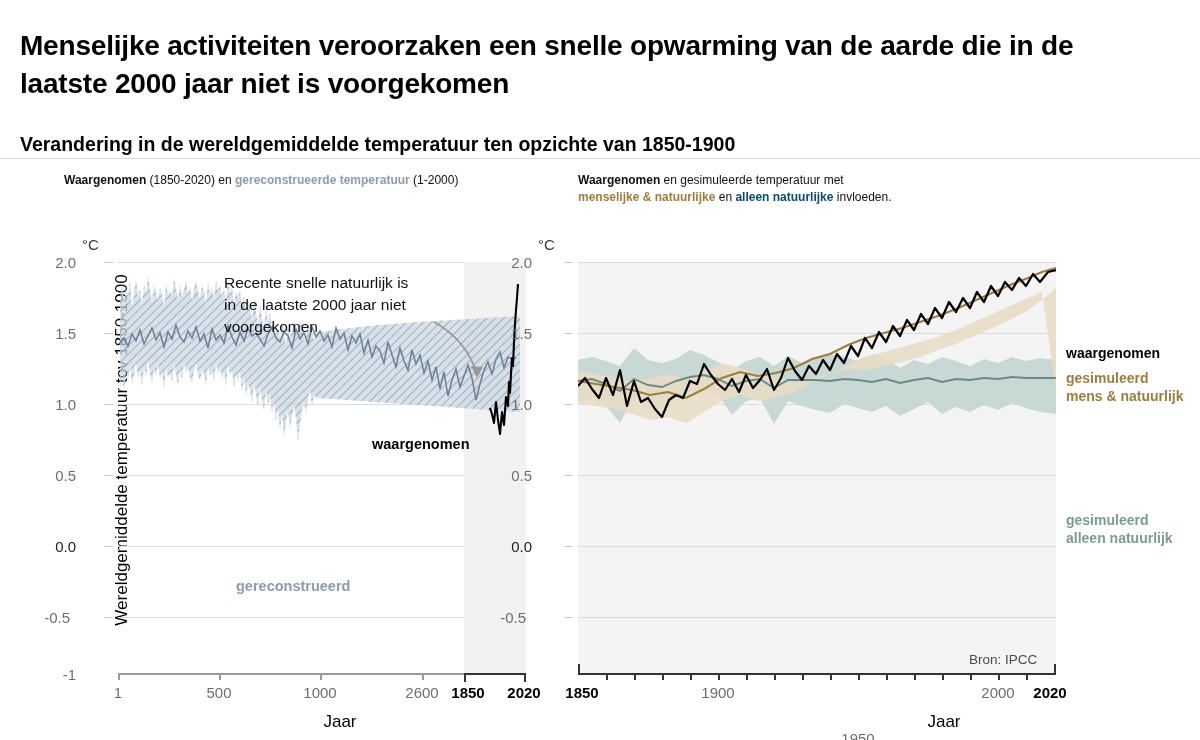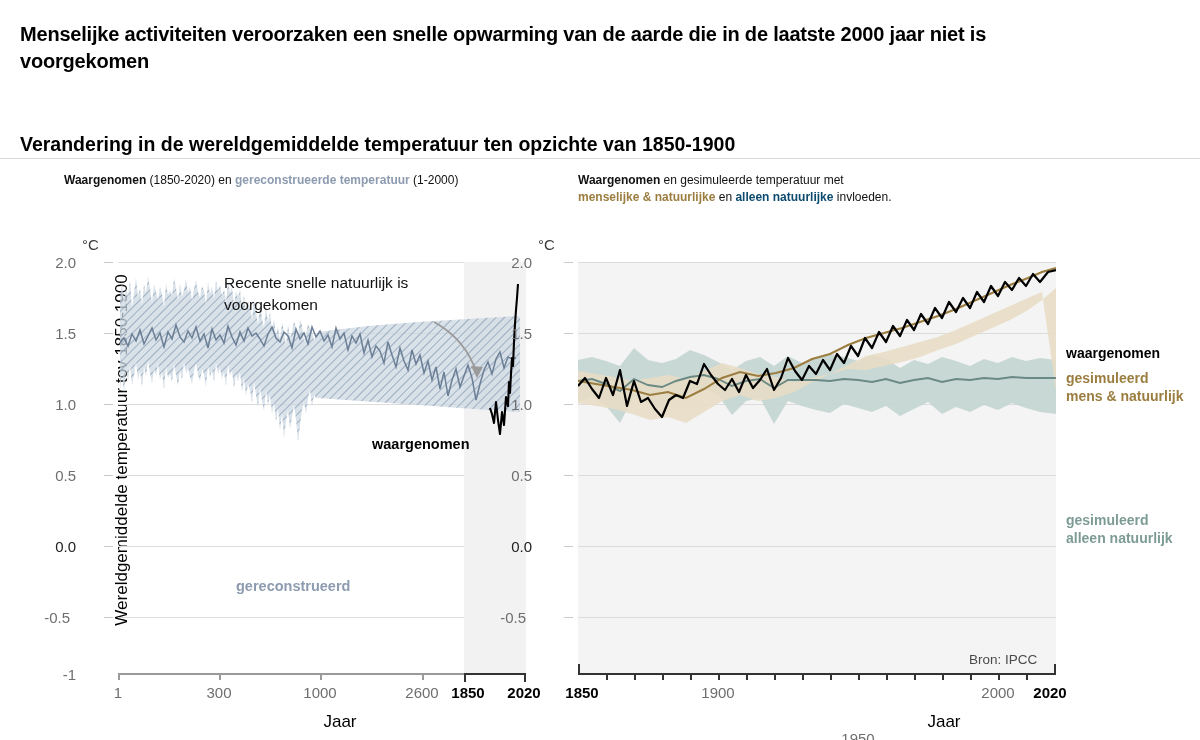--- a/index.html
+++ b/index.html
@@ -12,21 +12,21 @@
   }
   #page {
     position: relative;
     width: 1200px; height: 740px;
     background: #ffffff;
   }
   .title {
     position: absolute;
     left: 20px; top: 8px;
     width: 1060px;
-    font-size: 20px;
+    font-size: 28px;
     font-weight: bold;
     line-height: 1.35;
     color: #000000;
     letter-spacing: -0.2px;
   }
   .subtitle {
     position: absolute;
     left: 20px; top: 117px;
     width: 1100px;
     font-size: 19.5px;
@@ -253,30 +253,31 @@
     <div class="axis-line" style="left:118px; top:673px; width:346px;"></div>
     <div class="axis-line dark" style="left:464px; top:673px; width:62px;"></div>
     <div class="tickmark dark" style="left:464px; top:673px; height:9px;"></div>
     <div class="tickmark dark" style="left:524px; top:673px; height:9px;"></div>
     <div class="tickmark" style="left:118px; top:673px; height:7px;"></div>
     <div class="tickmark" style="left:219px; top:673px; height:7px;"></div>
     <div class="tickmark" style="left:320px; top:673px; height:7px;"></div>
     <div class="tickmark" style="left:422px; top:673px; height:7px;"></div>
 
     <div class="xtick" style="left:118px; top:684px;">1</div>
-    <div class="xtick" style="left:219px; top:684px;">300</div>
+    <div class="xtick" style="left:219px; top:684px;">500</div>
     <div class="xtick" style="left:320px; top:684px;">1000</div>
     <div class="xtick" style="left:422px; top:684px;">2600</div>
     <div class="xtick bold" style="left:468px; top:684px;">1850</div>
     <div class="xtick bold" style="left:524px; top:684px;">2020</div>
 
     <div class="xaxis-title" style="left:340px; top:712px;">Jaar</div>
 
     <div class="annot" style="left:224px; top:272px;">
       <div>Recente snelle natuurlijk is</div>
+      <div>in de laatste 2000 jaar niet</div>
       <div>voorgekomen</div>
     </div>
     <svg style="position:absolute; left:430px; top:318px;" width="70" height="72">
       <path d="M4,4 C26,16 40,34 47,56" fill="none" stroke="#9a9a9a" stroke-width="1.8"></path>
       <path d="M47,60 L41,48 L53,49 Z" fill="#9a9a9a"></path>
     </svg>
 
     <div class="inline-lab" style="left:372px; top:436px; color:#000000;">waargenomen</div>
     <div class="inline-lab" style="left:236px; top:578px; color:#8d9bb0;">gereconstrueerd</div>
   </div>

